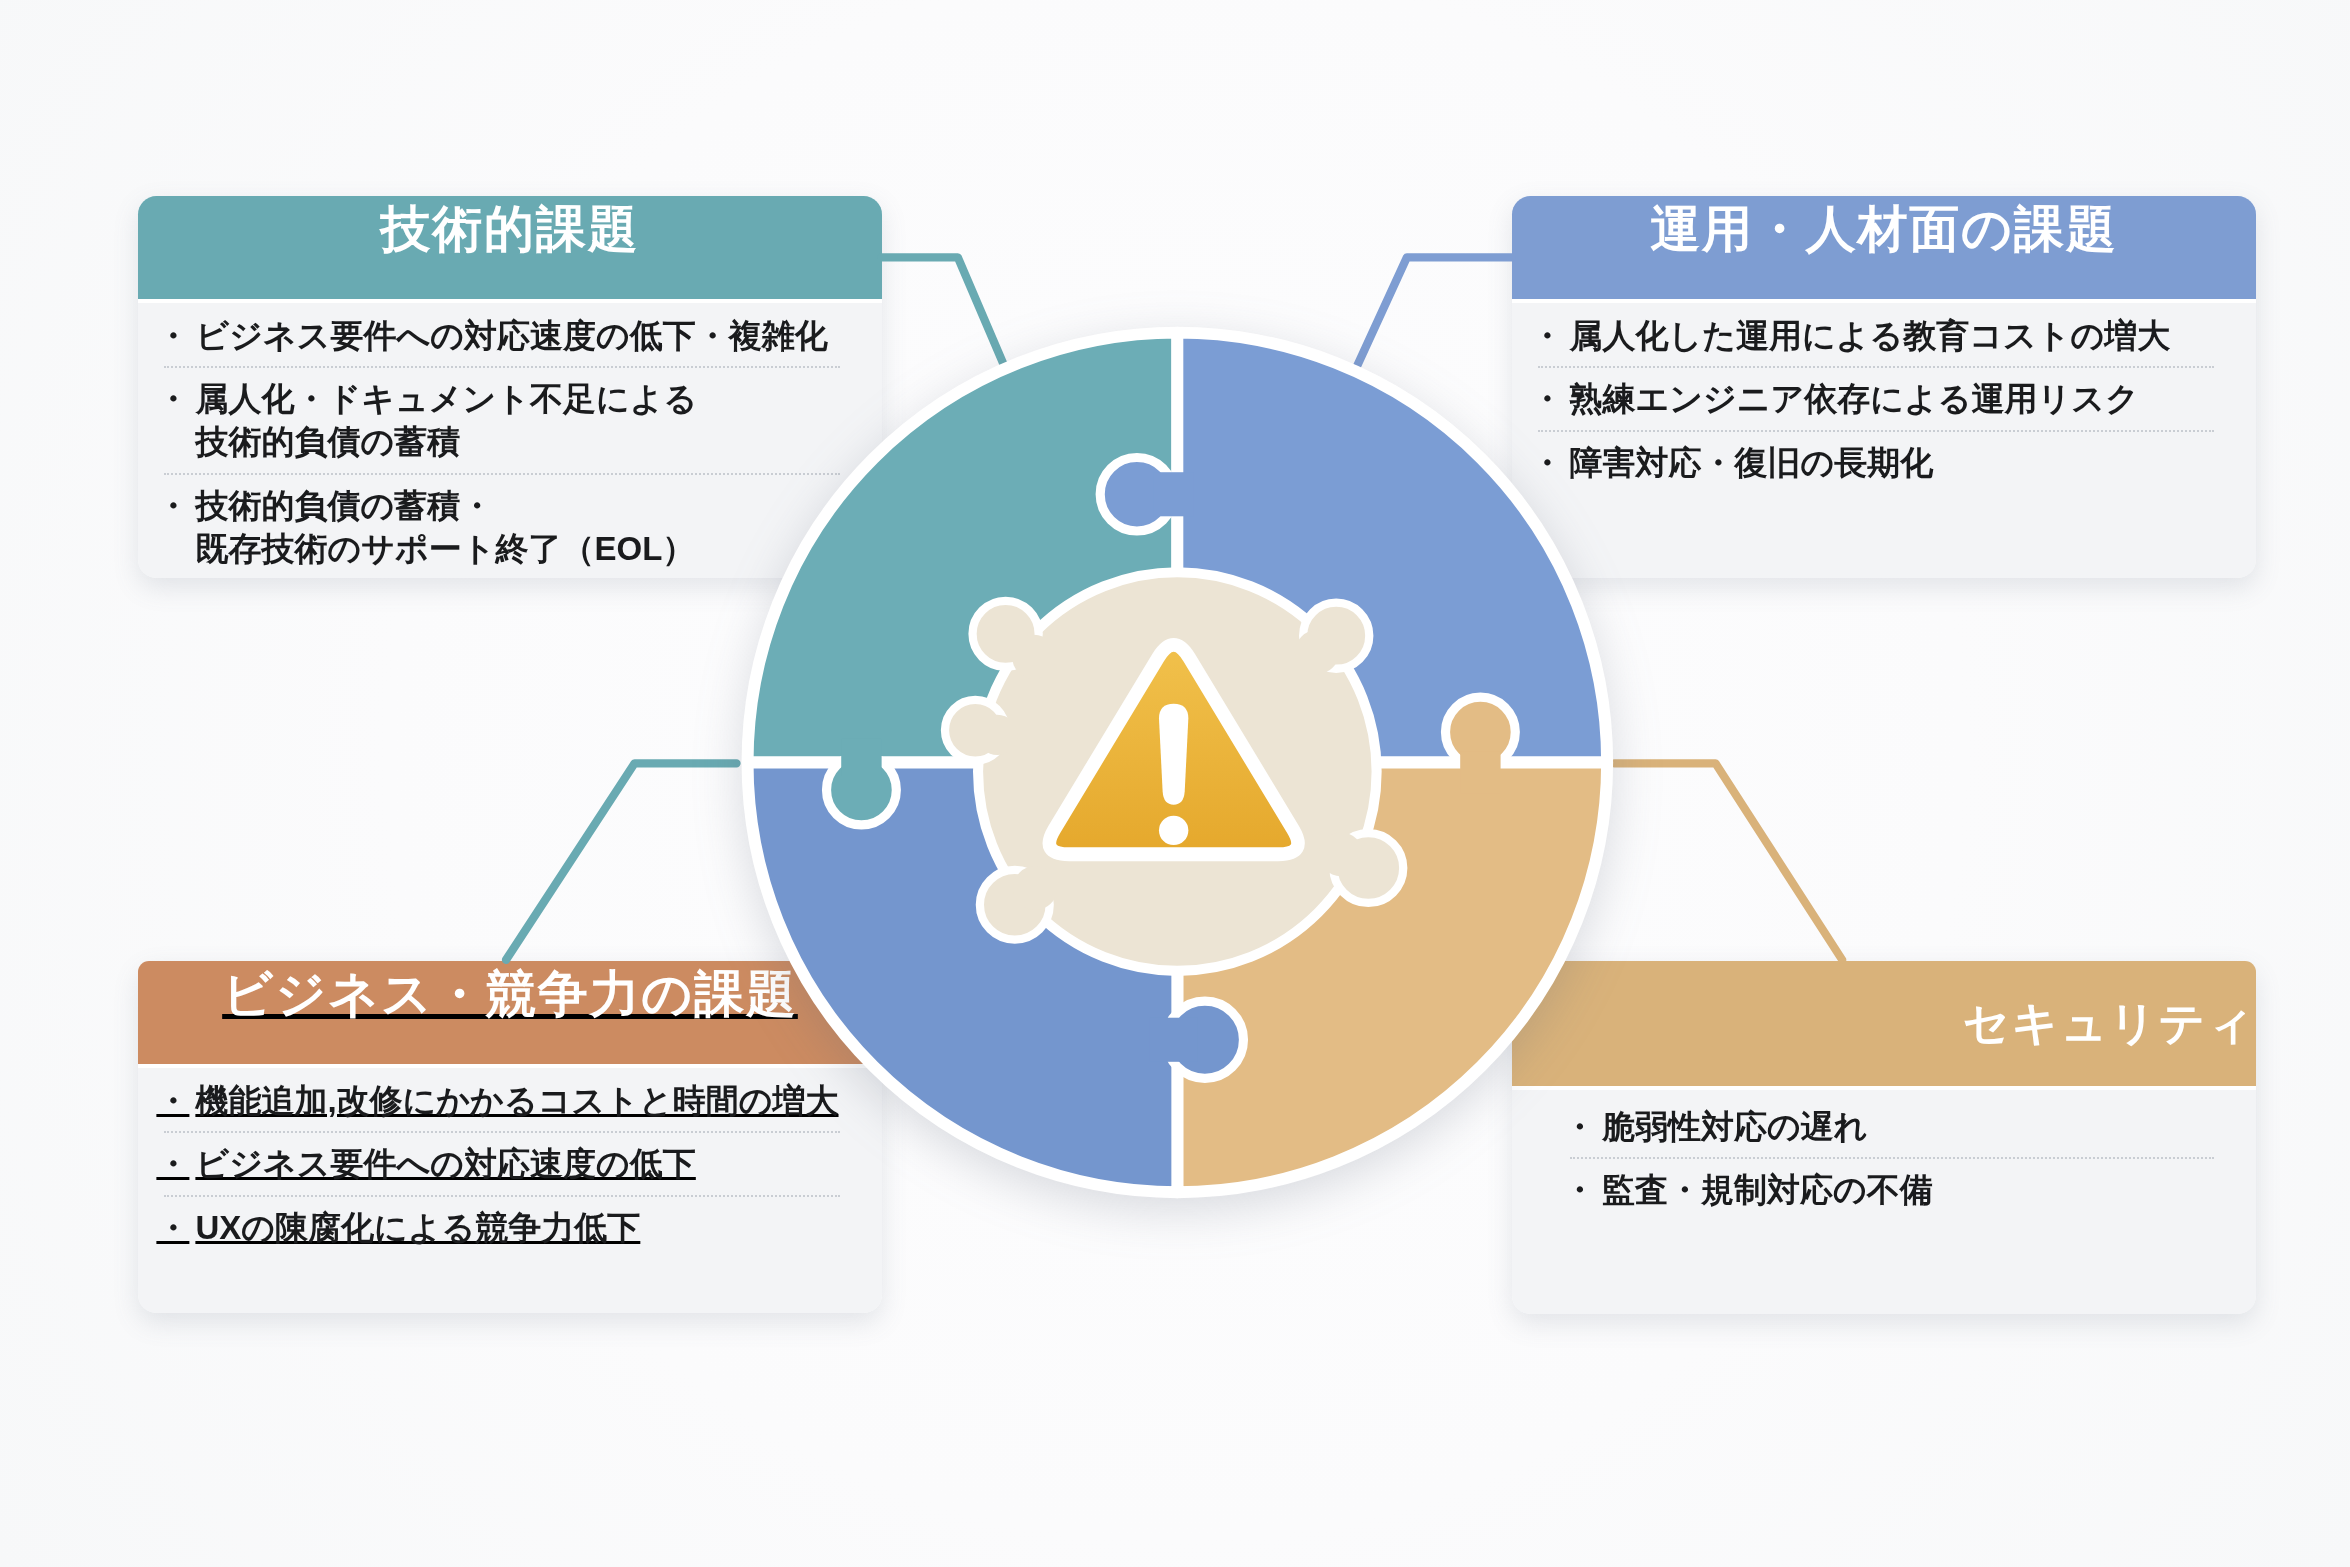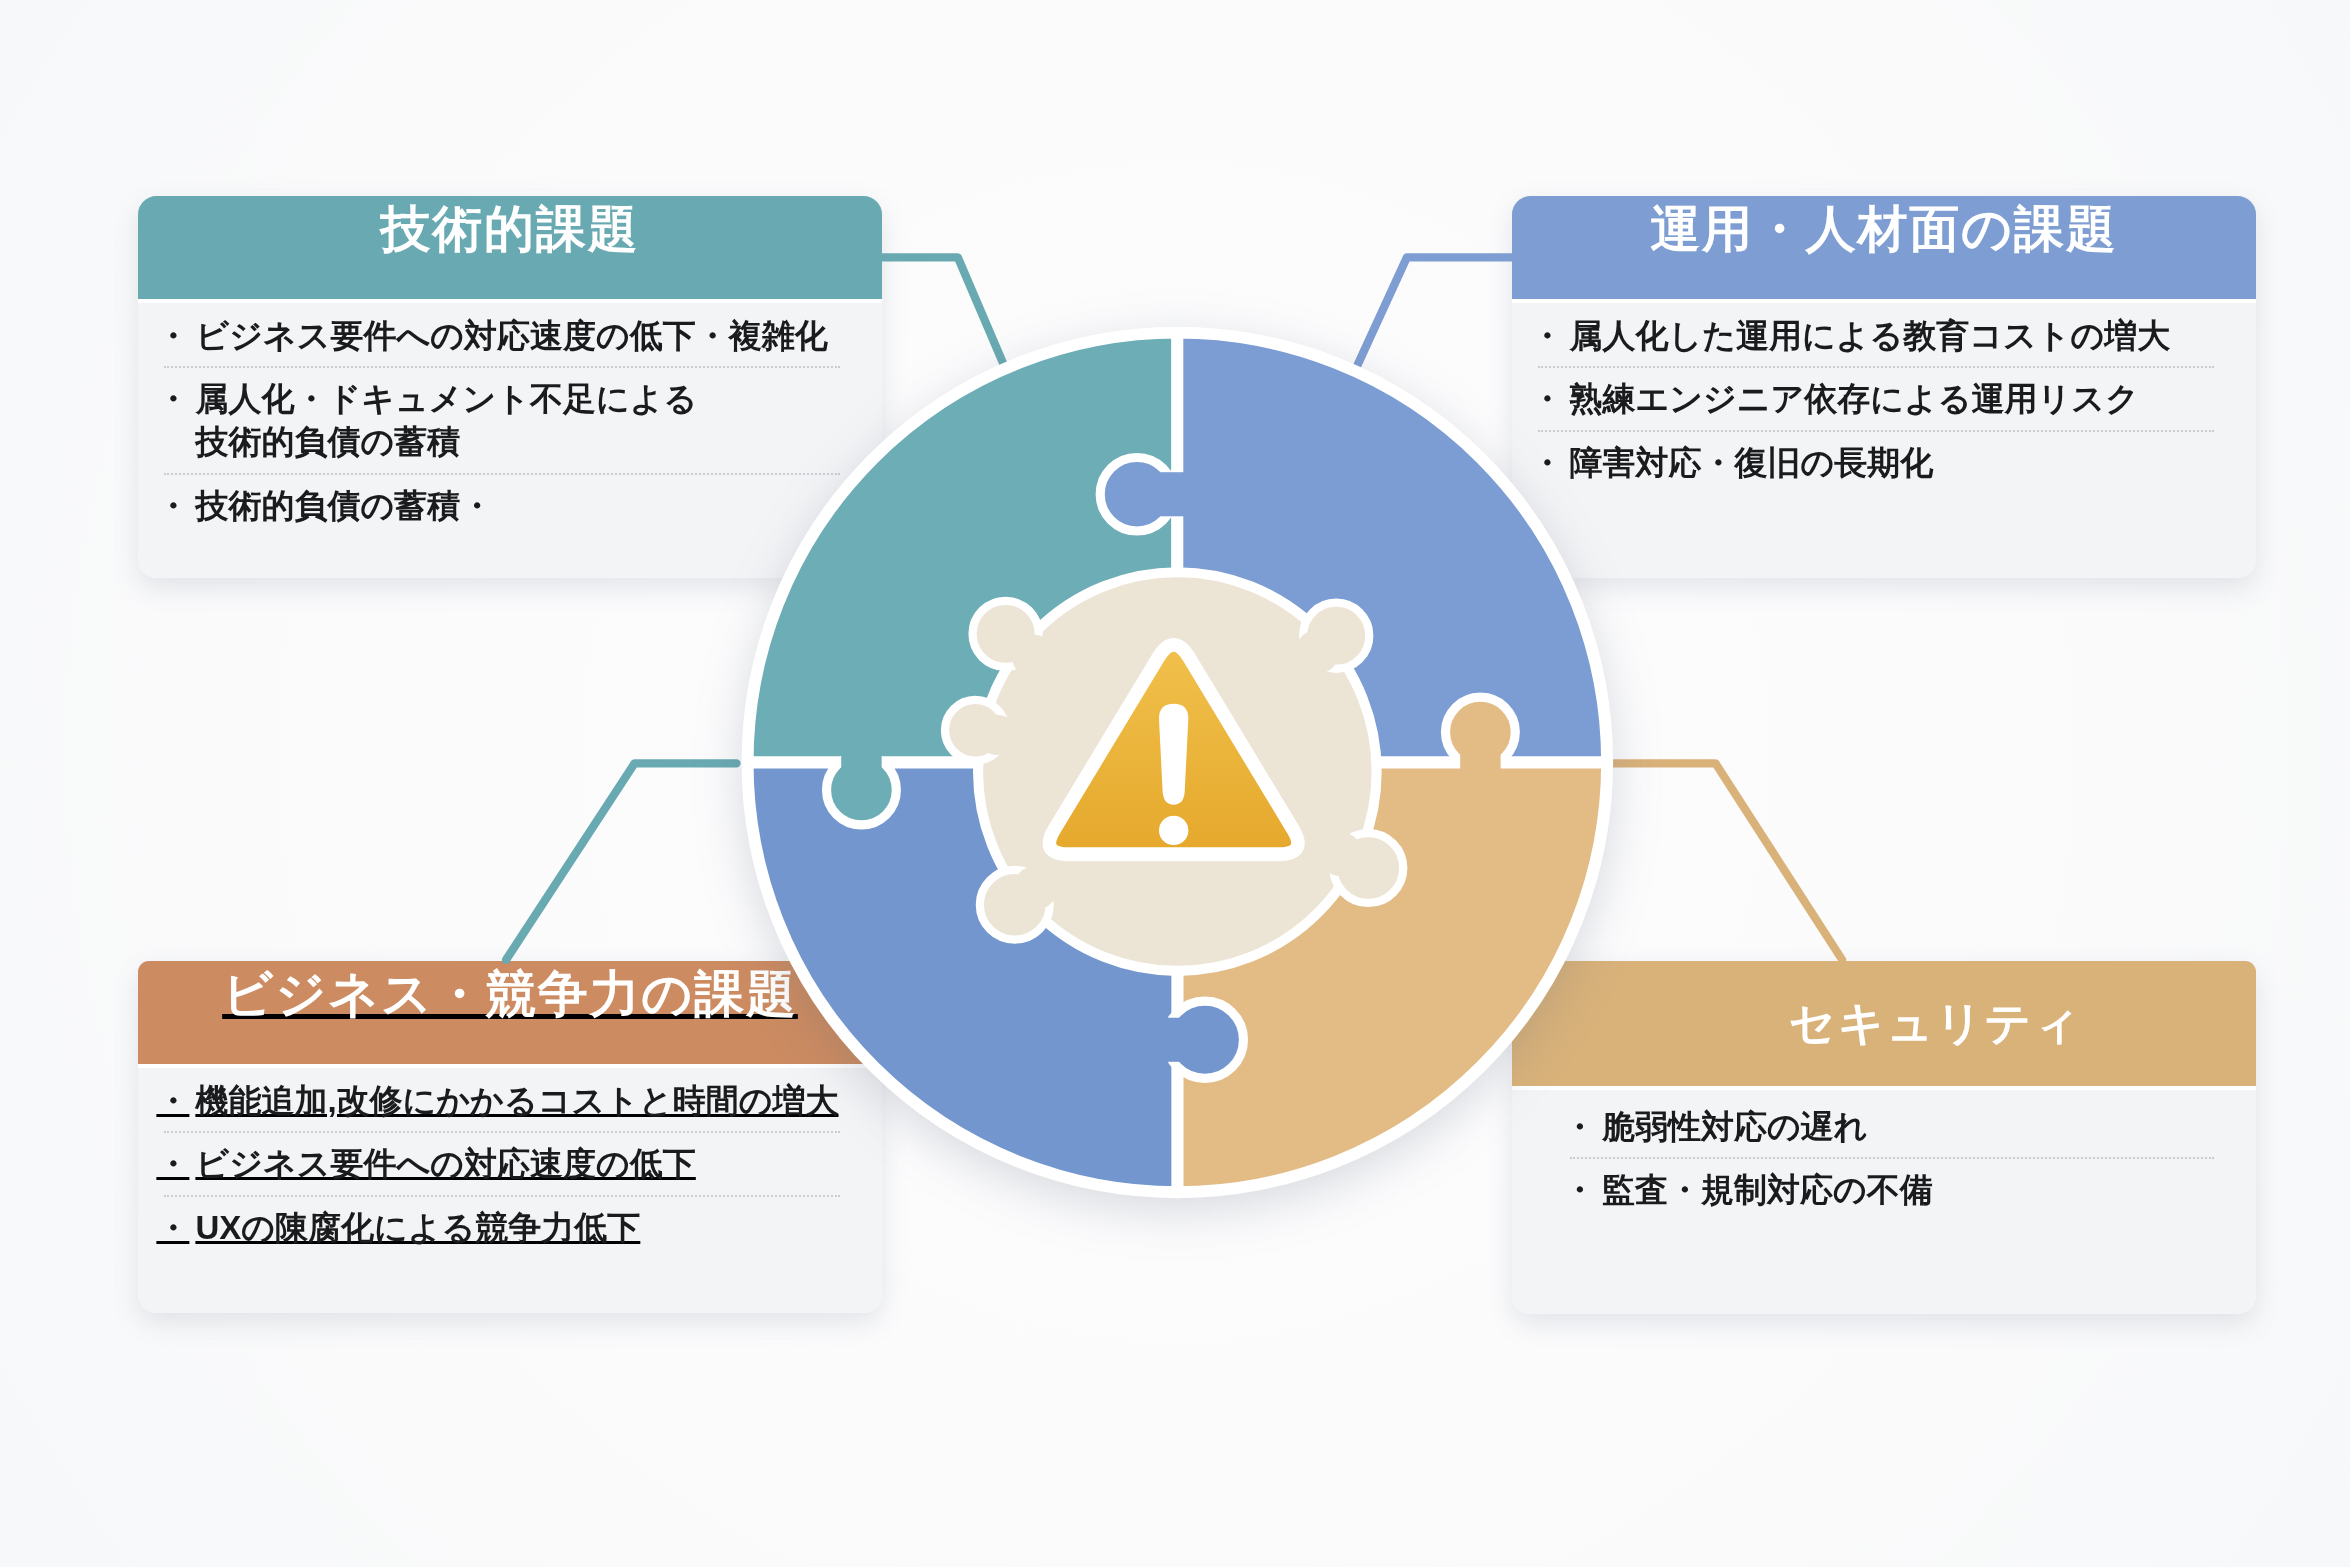--- a/index.html
+++ b/index.html
@@ -29,21 +29,21 @@
   .card-operations{left:1512px;top:196px;}
   .card-operations .hdr{background:var(--blue_header);}
   .card-operations .body{height:275px;}
   .card-business{left:138px;top:961px;text-decoration:underline;}
   .card-business .hdr{background:var(--orange_header);border-radius:11px 11px 0 0;}
   .card-business .body{height:245px;}
   .card-security{left:1512px;top:961px;}
   .card-security .hdr{
      background:var(--tan_header);border-radius:11px 11px 0 0;height:129px;
      justify-content:flex-start;padding-left:103px;font-size:46px;line-height:1.28;
-     display:flex;flex-direction:column;align-items:center;justify-content:center;}
+     display:flex;flex-direction:column;align-items:flex-end;justify-content:center;}
   .card-security .body{height:224px;padding-left:51px;padding-top:14.7px;}
   
   .overlay{position:absolute;left:0;top:0;pointer-events:none;}
   .puzzle{filter:drop-shadow(0 14px 26px rgba(90,100,120,.22));}
   .conn{fill:none;stroke-width:9;stroke-linecap:round;stroke-linejoin:round;}
   .c-teal{stroke:var(--teal_header);} .c-blue{stroke:var(--blue_header);}
   .c-tan{stroke:var(--tan_header);}
   .f-teal{fill:var(--teal_piece);} .f-bluetr{fill:var(--blue_piece_tr);}
   .f-bluebl{fill:var(--blue_piece_bl);} .f-tan{fill:var(--tan_piece);}
   .f-cream{fill:var(--cream);} 
@@ -75,20 +75,24 @@
         </div>
       <div class="line">
           <span class="mk"></span>
           <span>技術的負債の蓄積</span>
         </div>
       <div class="sep"></div>
       <div class="line">
           <span class="mk">・</span>
           <span>技術的負債の蓄積・</span>
         </div>
+      <div class="line">
+          <span class="mk"></span>
+          <span>既存技術のサポート終了（EOL）</span>
+        </div>
     </div>
   </div>
 
   <div class="card card-operations">
     <div class="hdr">
       <span>運用・人材面の課題</span>
     </div>
     <div class="body">
       <div class="line">
           <span class="mk">・</span>

